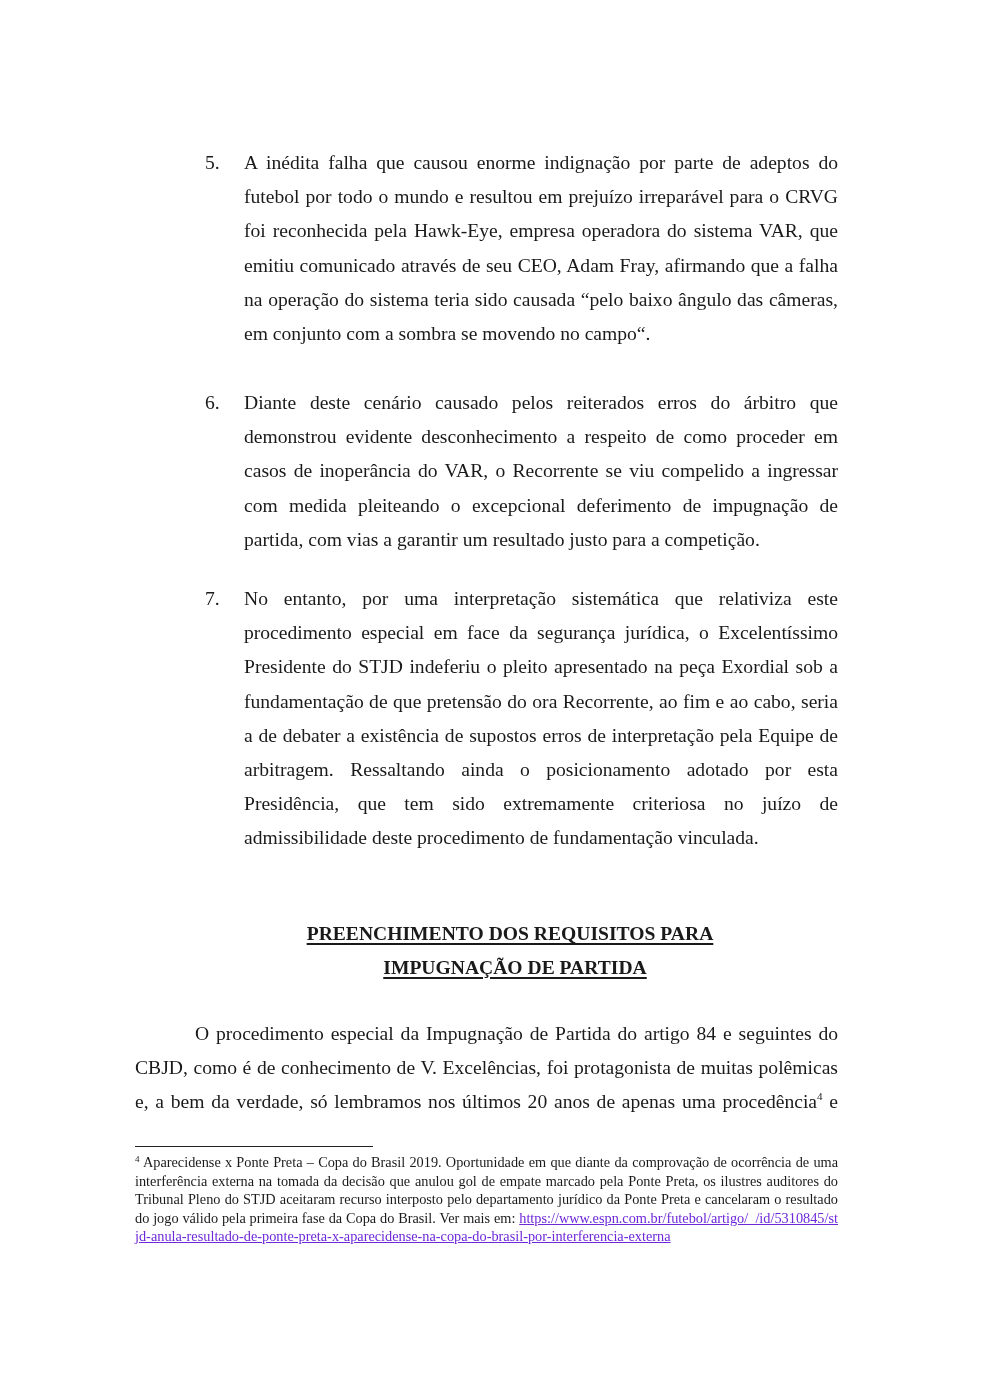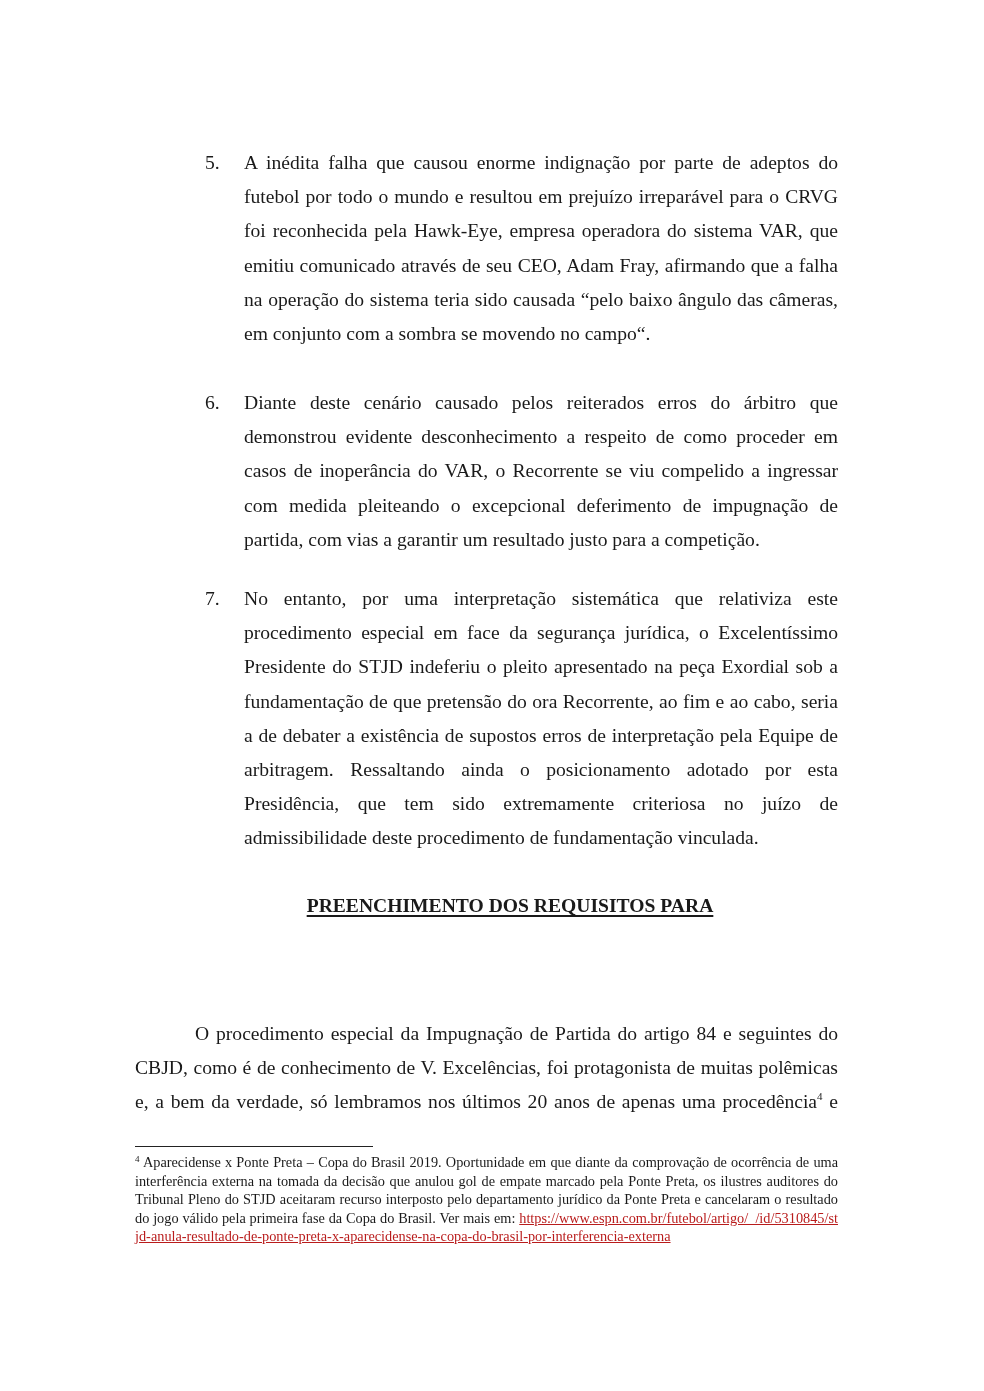--- a/index.html
+++ b/index.html
@@ -45,21 +45,21 @@
     #item7 { top: 582px; }
 
     .heading {
       position: absolute;
       left: 200px;
       width: 620px;
       text-align: center;
       font-weight: bold;
       font-size: 19.6px;
       line-height: 34px;
-      top: 889px;
+      top: 917px;
     }
     .heading span {
       text-decoration: underline;
       text-underline-offset: 3px;
       text-decoration-thickness: 1.5px;
       display: inline-block;
     }
     .heading .line2 { padding-left: 10px; }
 
     .para {
@@ -96,21 +96,21 @@
       line-height: 18.6px;
       text-align: justify;
       text-align-last: left;
     }
     .footnote sup {
       font-size: 9px;
       line-height: 0;
       vertical-align: 5px;
     }
     .footnote a {
-      color: #b91c1c;
+      color: #6d28d9;
       text-decoration: underline;
       word-break: break-all;
     }
   </style>
 </head>
 <body>
 
 <div class="page">
 
   <div class="item" id="item5">
@@ -123,20 +123,21 @@
     <div class="body">Diante deste cenário causado pelos reiterados erros do árbitro que demonstrou evidente desconhecimento a respeito de como proceder em casos de inoperância do VAR, o Recorrente se viu compelido a ingressar com medida pleiteando o excepcional deferimento de impugnação de partida, com vias a garantir um resultado justo para a competição.</div>
   </div>
 
   <div class="item" id="item7">
     <span class="num">7.</span>
     <div class="body">No entanto, por uma interpretação sistemática que relativiza este procedimento especial em face da segurança jurídica, o Excelentíssimo Presidente do STJD indeferiu o pleito apresentado na peça Exordial sob a fundamentação de que pretensão do ora Recorrente, ao fim e ao cabo, seria a de debater a existência de supostos erros de interpretação pela Equipe de arbitragem. Ressaltando ainda o posicionamento adotado por esta Presidência, que tem sido extremamente criteriosa no juízo de admissibilidade deste procedimento de fundamentação vinculada.</div>
   </div>
 
   <div class="heading">
     <span>PREENCHIMENTO DOS REQUISITOS PARA</span><br>
+    <span class="line2">IMPUGNAÇÃO DE PARTIDA</span>
   </div>
 
   <div class="para"><span>O procedimento especial da Impugnação de Partida do artigo 84 e seguintes do CBJD, como é de conhecimento de V. Excelências, foi protagonista de muitas polêmicas e, a bem da verdade, só lembramos nos últimos 20 anos de apenas uma procedência</span><sup>4</sup><span> e</span></div>
 
   <div class="fn-rule"></div>
 
   <div class="footnote"><sup>4</sup><span> Aparecidense x Ponte Preta – Copa do Brasil 2019. Oportunidade em que diante da comprovação de ocorrência de uma interferência externa na tomada da decisão que anulou gol de empate marcado pela Ponte Preta, os ilustres auditores do Tribunal Pleno do STJD aceitaram recurso interposto pelo departamento jurídico da Ponte Preta e cancelaram o resultado do jogo válido pela primeira fase da Copa do Brasil.  Ver mais em: </span><a>https://www.espn.com.br/futebol/artigo/_/id/5310845/stjd-anula-resultado-de-ponte-preta-x-aparecidense-na-copa-do-brasil-por-interferencia-externa</a></div>
 
 </div>
 

